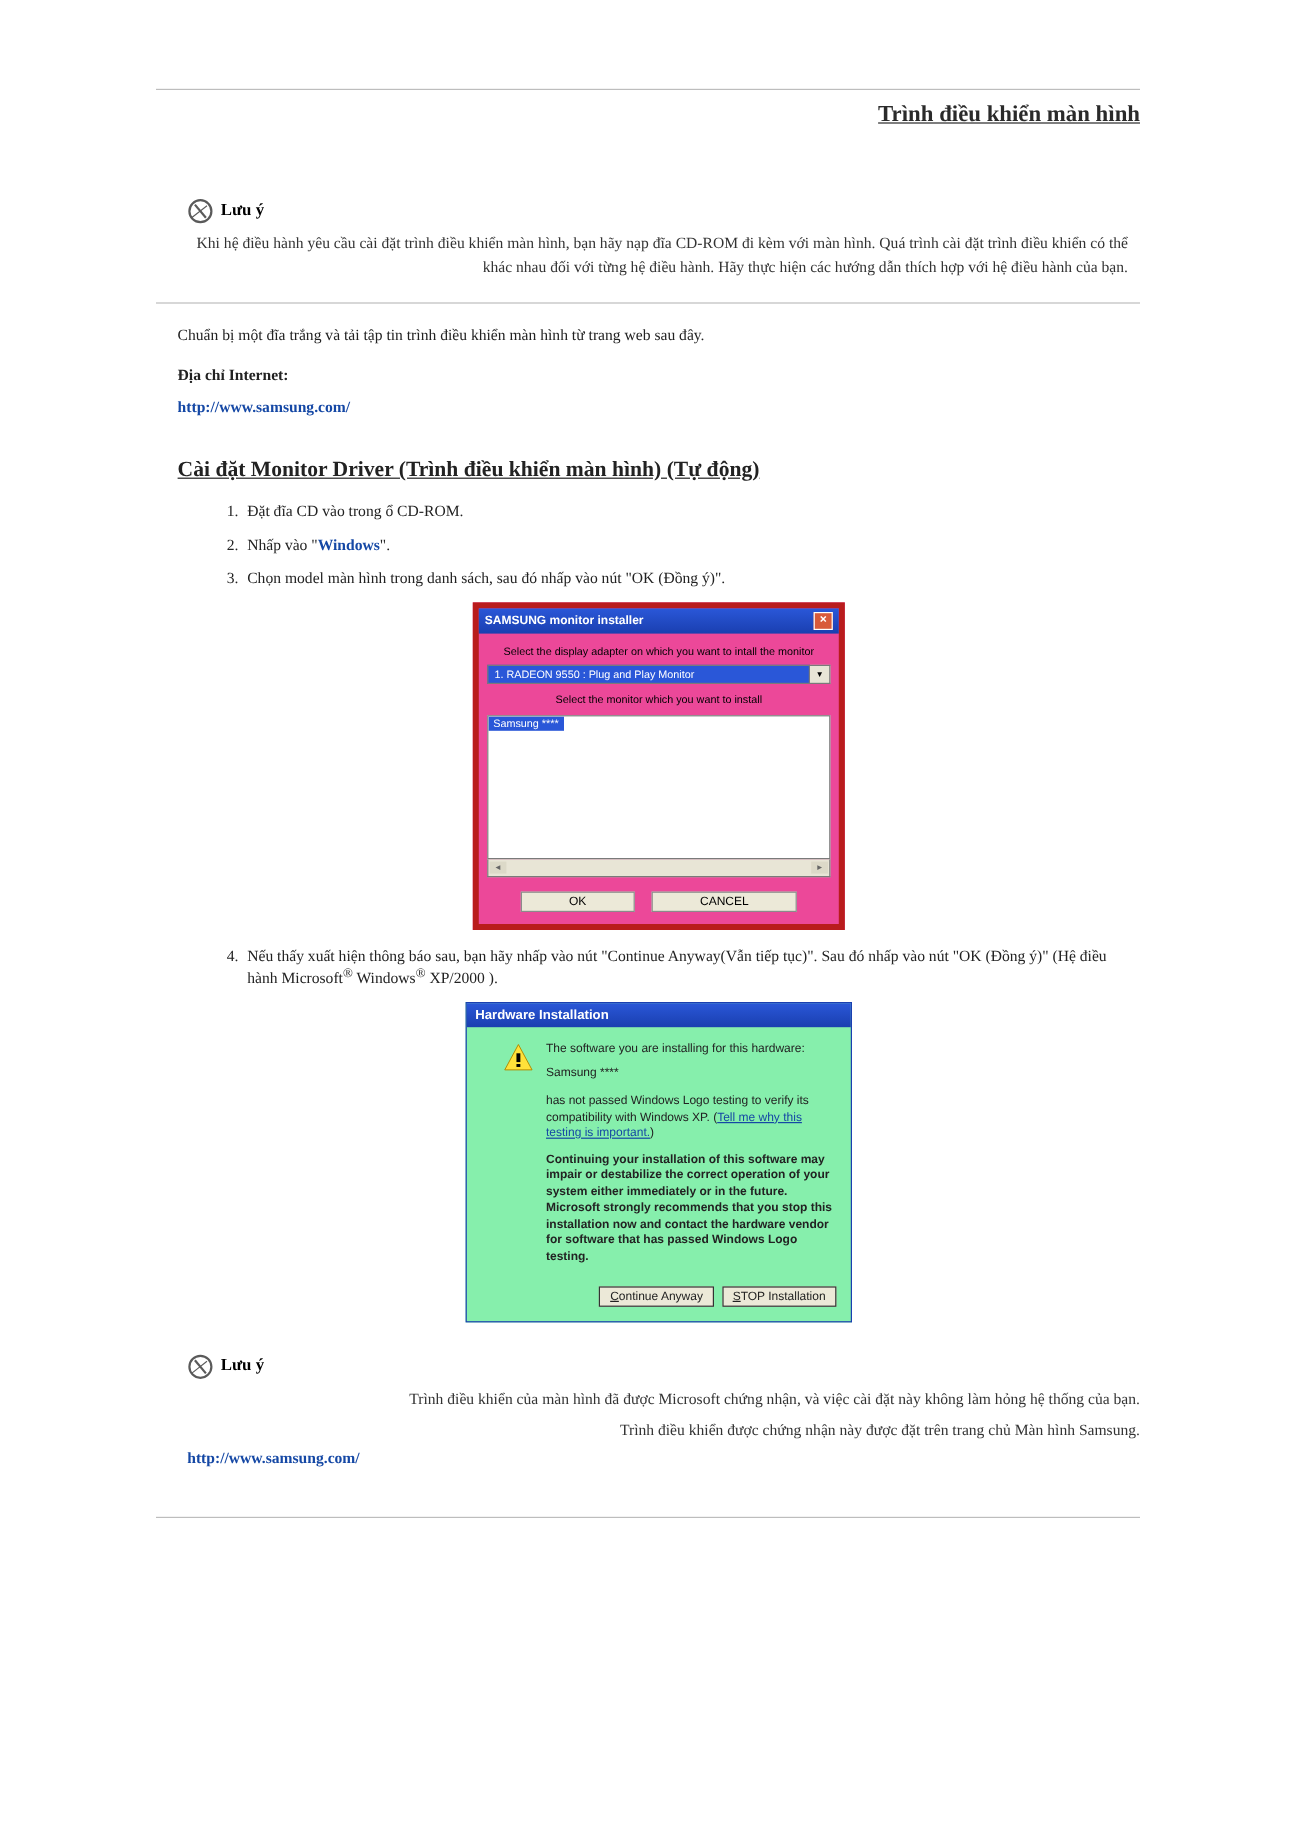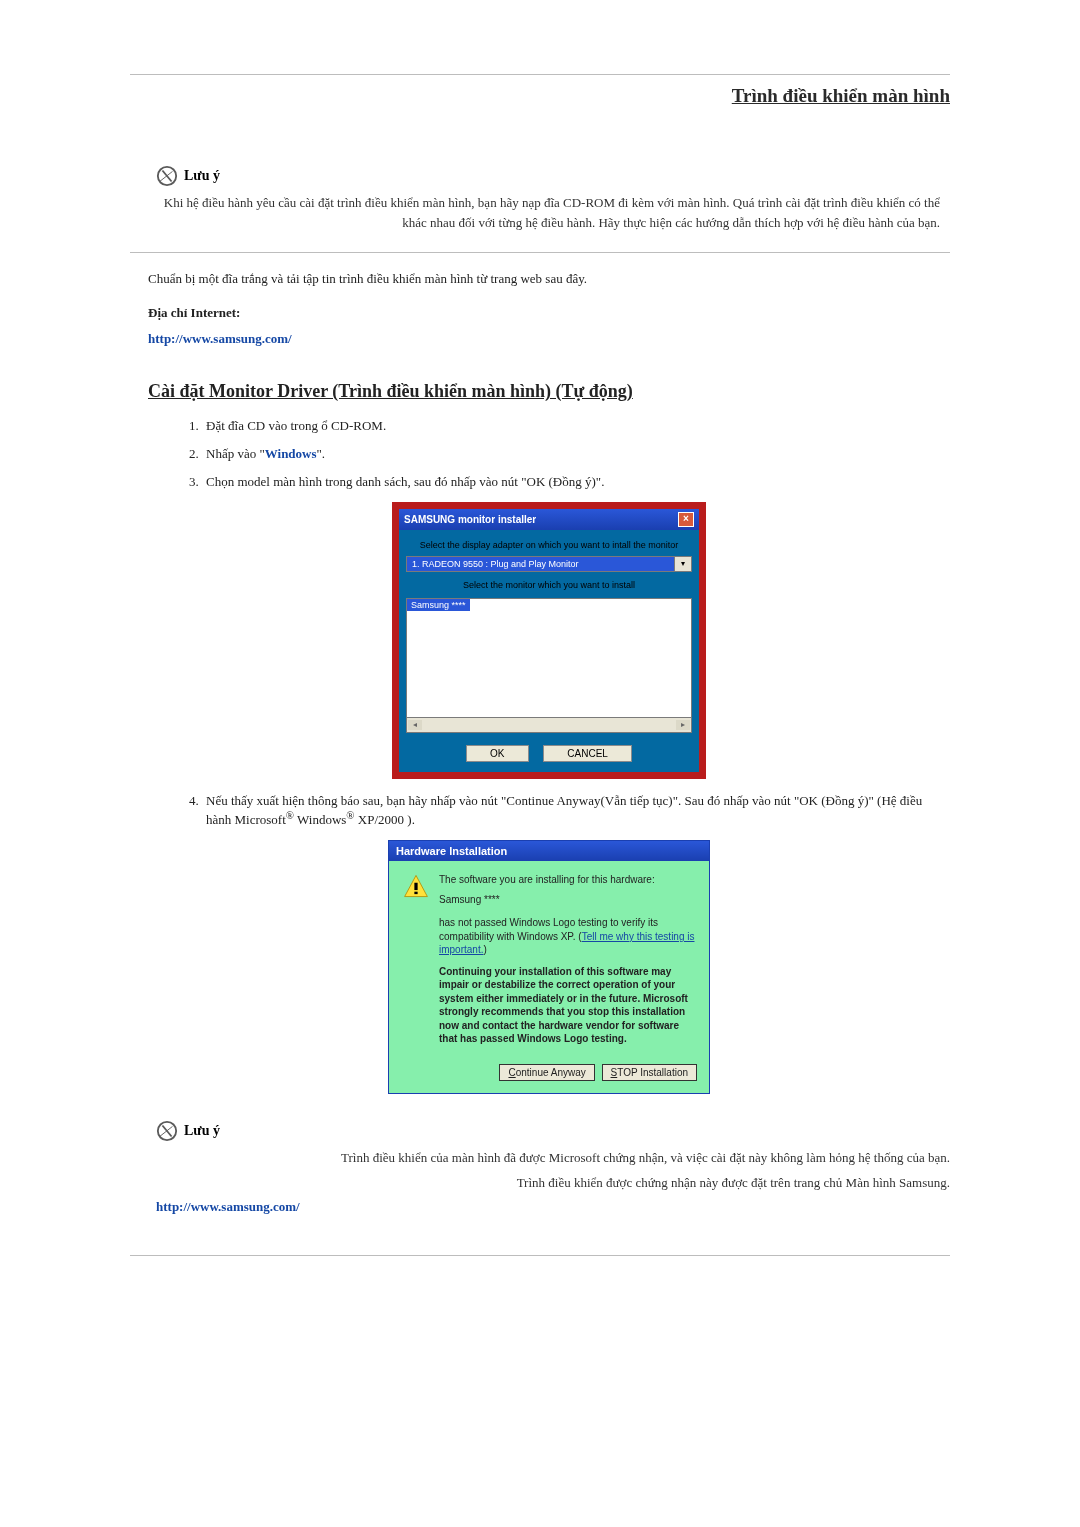--- a/index.html
+++ b/index.html
@@ -97,22 +97,22 @@
   .installer-wrap {
     margin: 12px 0 14px 0;
     display: flex;
     justify-content: center;
   }
   .installer {
     width: 300px;
     font-family: Tahoma, Arial, sans-serif;
     font-size: 10px;
     color: #000;
-    background: #0369a1;
-    border: 7px solid #b91c1c;
+    background: #ec4899;
+    border: 5px solid #b91c1c;
   }
   .inst-title {
     background: linear-gradient(#2a57d8, #1a3fb0);
     color: #fff;
     font-weight: bold;
     padding: 3px 5px;
     display: flex;
     justify-content: space-between;
     align-items: center;
     font-size: 10px;
@@ -196,21 +196,21 @@
   }
   .inst-btns {
     text-align: center;
     margin-top: 12px;
   }
   .inst-btn {
     display: inline-block;
     background: #ece9d8;
     border: 1px solid #8b8b8b;
     font-size: 10px;
-    padding: 2px 23px;
+    padding: 2px 39px;
     margin: 0 6px;
   }
   .hw-wrap {
     margin: 10px 0 22px 0;
     display: flex;
     justify-content: center;
   }
   .hw {
     width: 320px;
     font-family: Tahoma, Arial, sans-serif;
@@ -222,20 +222,21 @@
     background: linear-gradient(#2a57d8, #1a3fb0);
     color: #fff;
     font-weight: bold;
     padding: 4px 7px;
     font-size: 11px;
   }
   .hw-body {
     padding: 12px 14px 12px 14px;
     display: flex;
     gap: 10px;
+    margin-left: 16px;
   }
   .hw-warn {
     width: 26px;
     height: 26px;
     flex: 0 0 auto;
     border-radius: 3px;
   }
   .hw-text {
     font-size: 10px;
     line-height: 1.35;

